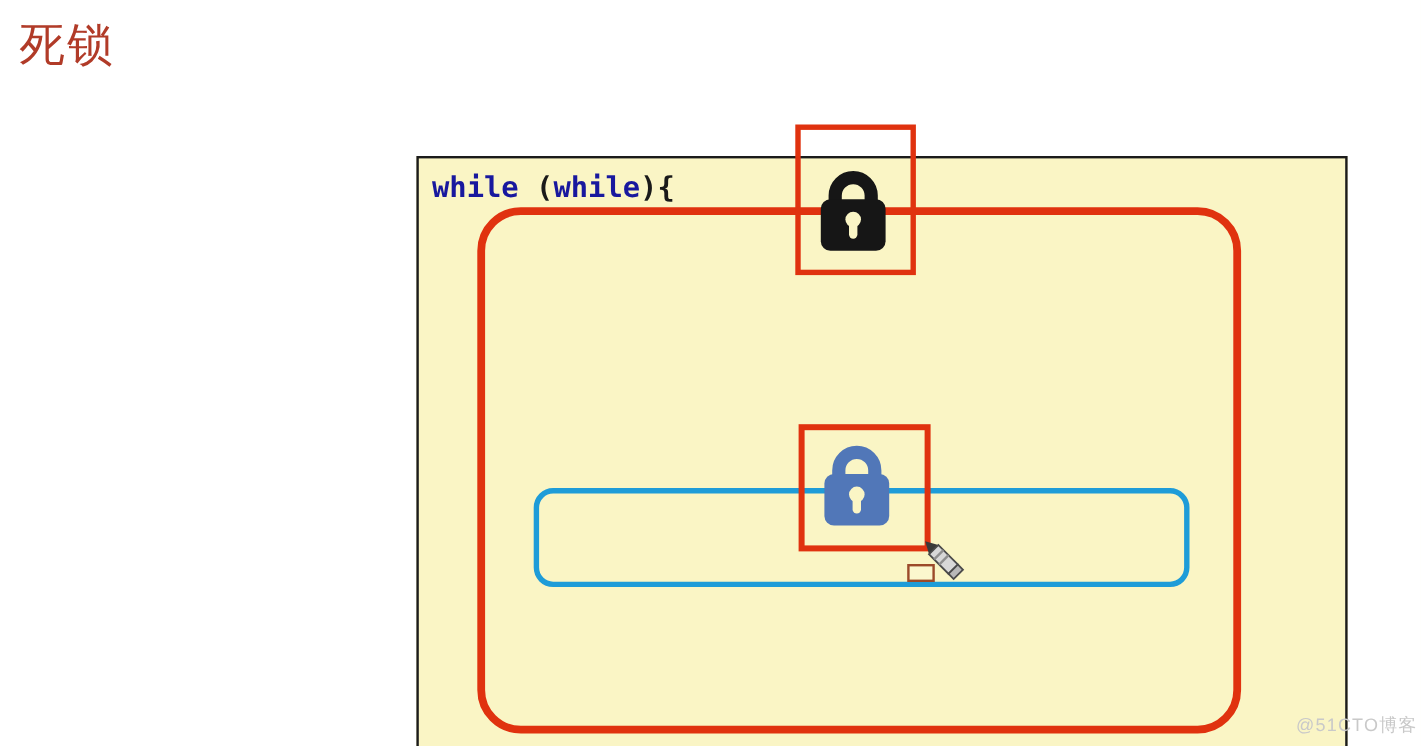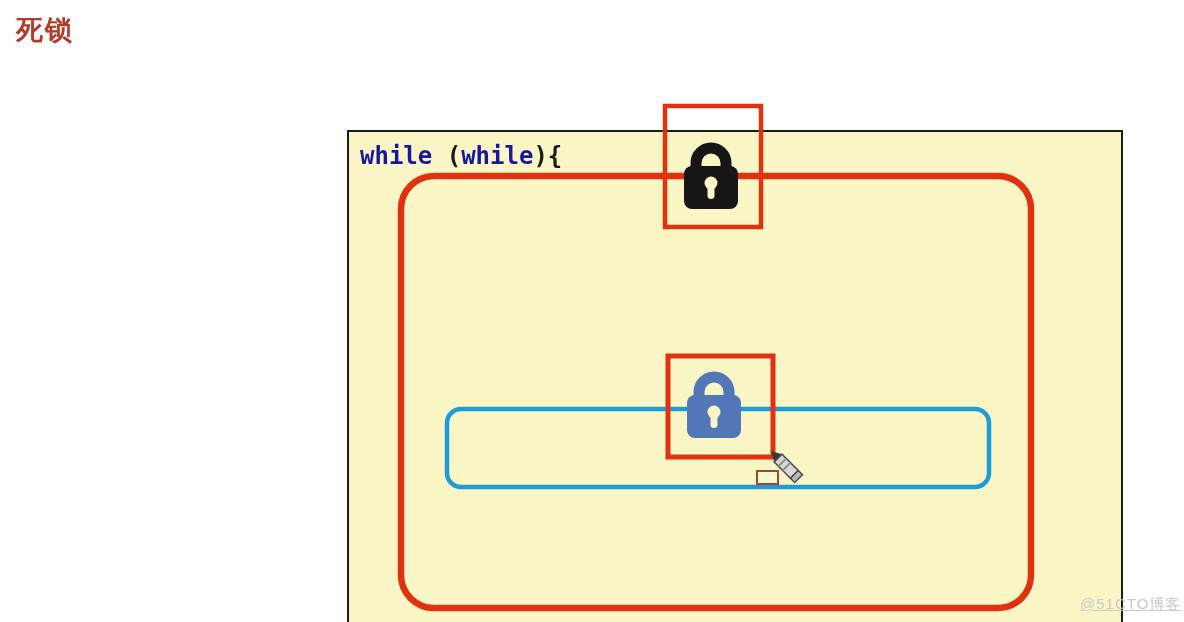--- a/index.html
+++ b/index.html
@@ -1,21 +1,21 @@
 <!DOCTYPE html>
 <html style="--title_red: #B13B28; --panel_yellow: #FAF5C5; --panel_border: #1B1B1B; --accent_red: #E0320F; --accent_blue: #1E9CD8; --lock_black: #161616; --lock_blue: #5177B8; --keyword_blue: #18189E; --code_black: #1A1A1A; --watermark_gray: #C9C9C9;"><head>
 <meta charset="utf-8">
 <style>
   * { margin: 0; padding: 0; box-sizing: border-box; }
   html, body { width: 1184px; height: 622px; overflow: hidden; background: #ffffff; }
   body { position: relative; font-family: "Liberation Sans", sans-serif; }
 
   .page-title {
     position: absolute; left: 16px; top: 12px;
-    font-size: 27px; font-weight: 700;
+    font-size: 38px; font-weight: 400;
     color: var(--title_red, #B13B28);
     letter-spacing: 2px;
   }
 
   .code-panel {
     position: absolute; left: 347px; top: 130px;
     width: 776px; height: 500px; 
     background: var(--panel_yellow, #FAF5C5);
     border: 2px solid var(--panel_border, #1B1B1B);
   }
@@ -38,21 +38,20 @@
   .red-stroke  { stroke: var(--accent_red, #E0320F); fill: none; }
   .blue-stroke { stroke: var(--accent_blue, #1E9CD8); fill: none; }
   .lock-black  { color: var(--lock_black, #161616); }
   .lock-blue   { color: var(--lock_blue, #5177B8); }
   .keyhole     { fill: var(--panel_yellow, #FAF5C5); }
 
   .watermark {
     position: absolute; left: 1080px; top: 595px;
     font-size: 15px; color: var(--watermark_gray, #C9C9C9);
     letter-spacing: 1px;
-    text-decoration: underline;
   }
 </style>
 </head>
 <body>
 
 <div class="page-title">死锁</div>
 
 <div class="code-panel"></div>
 
 <div class="code-line"><span class="kw">while</span><span> (</span><span class="kw">while</span><span>){</span></div>

